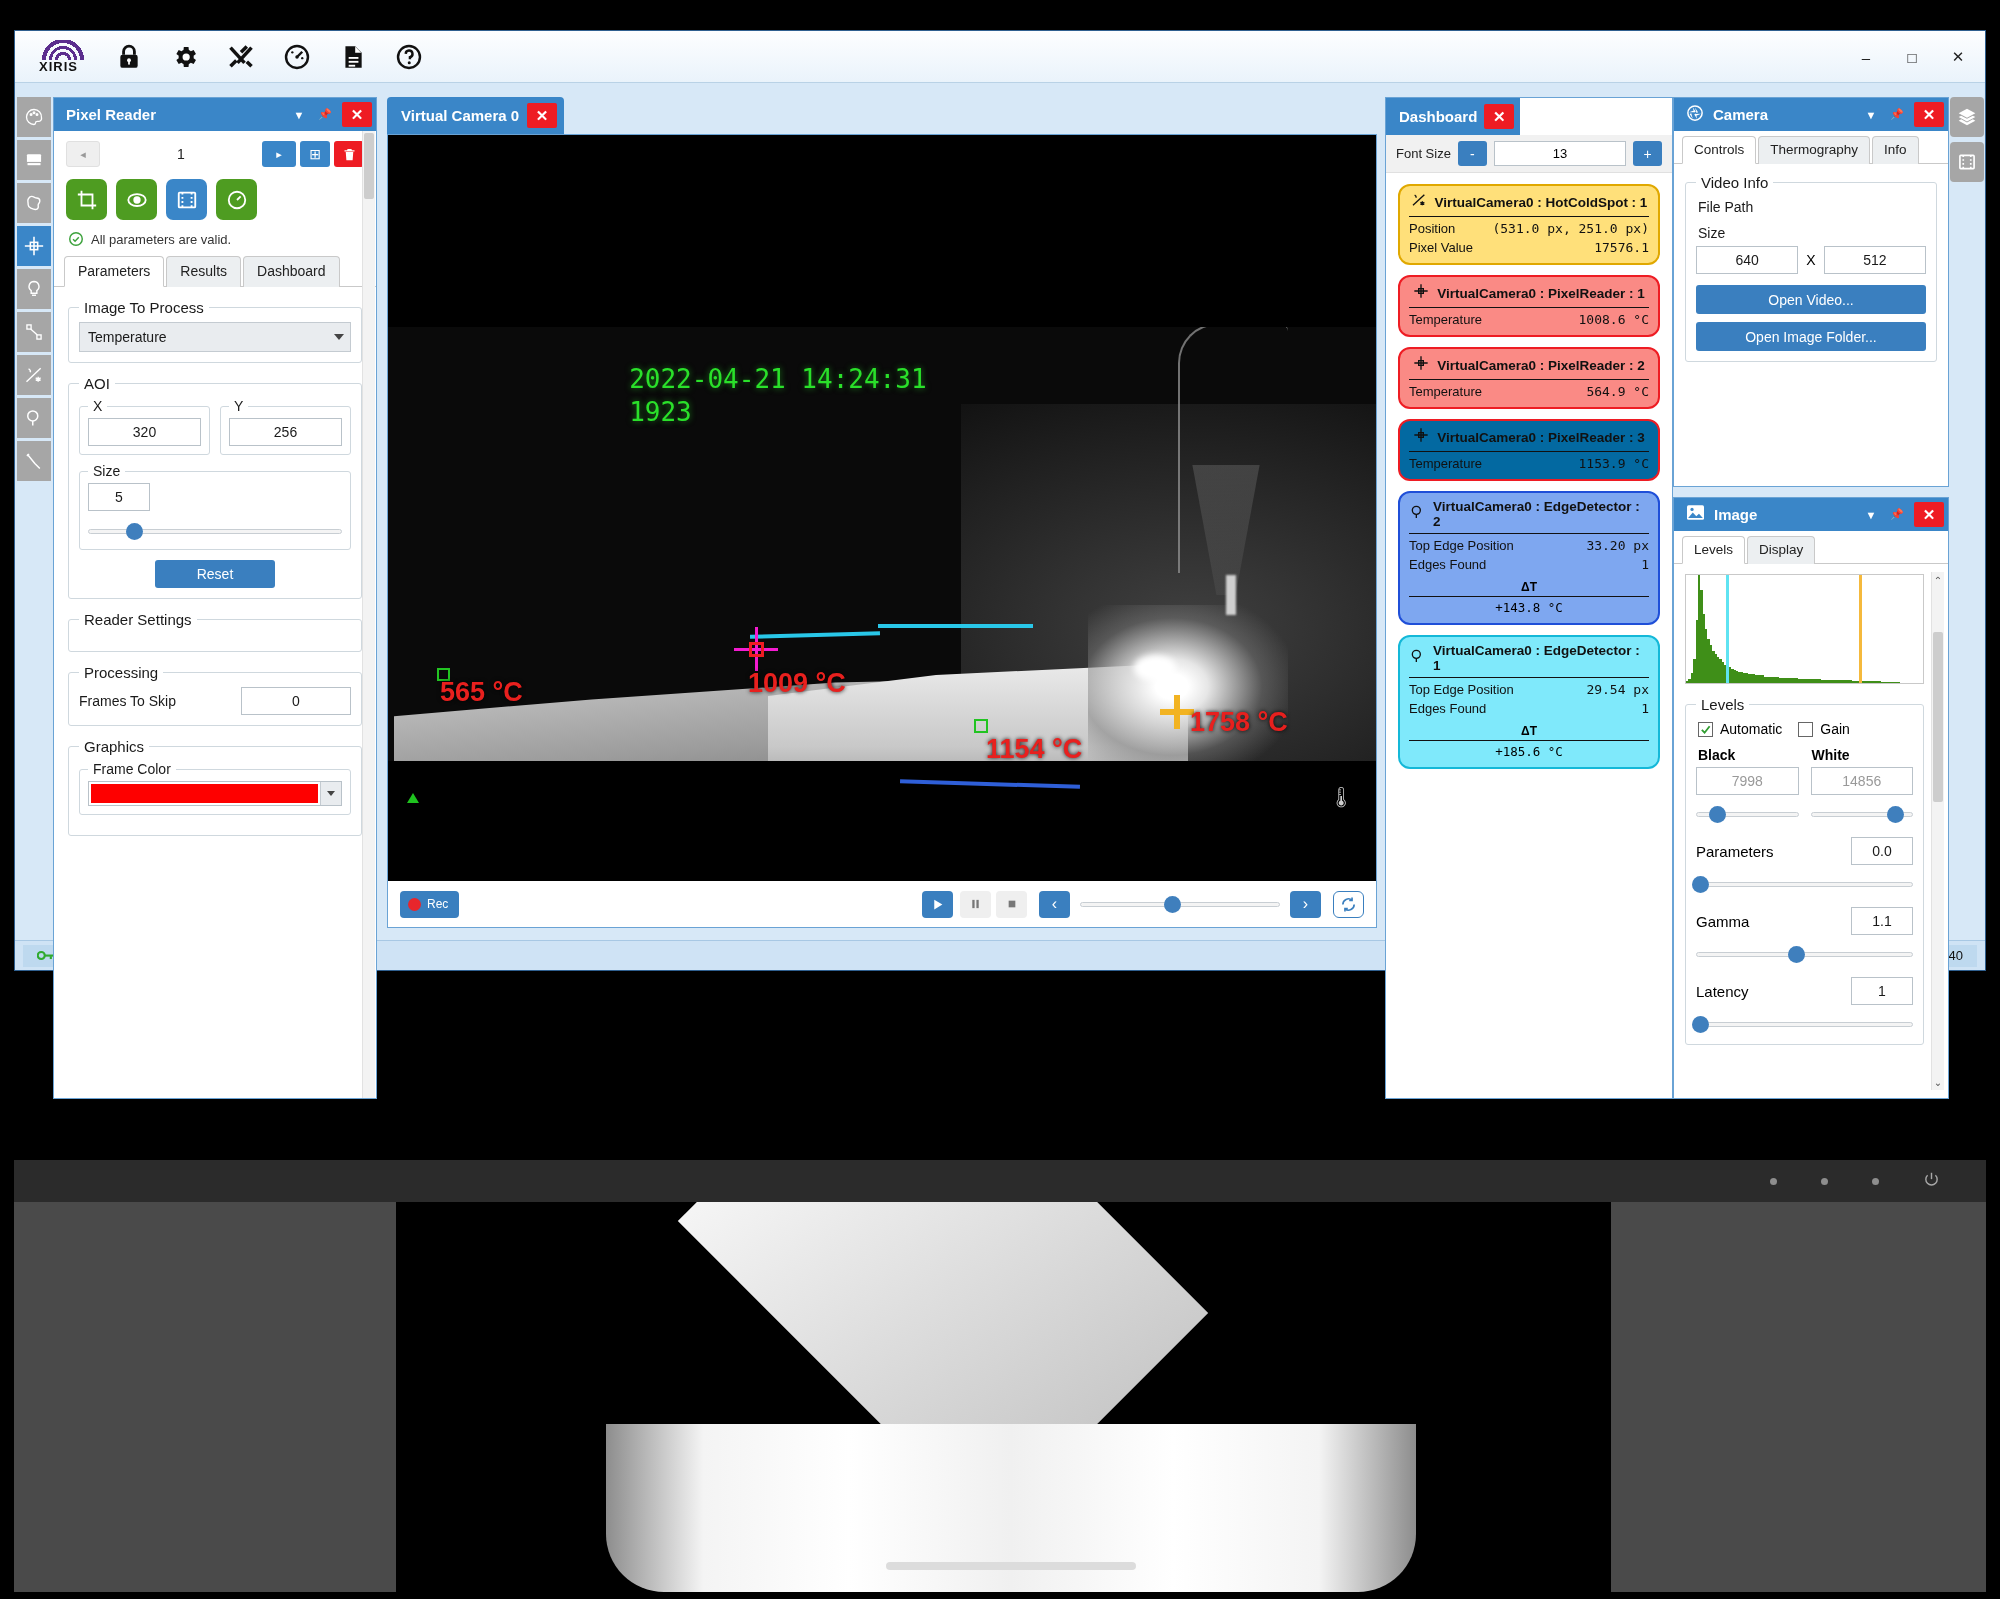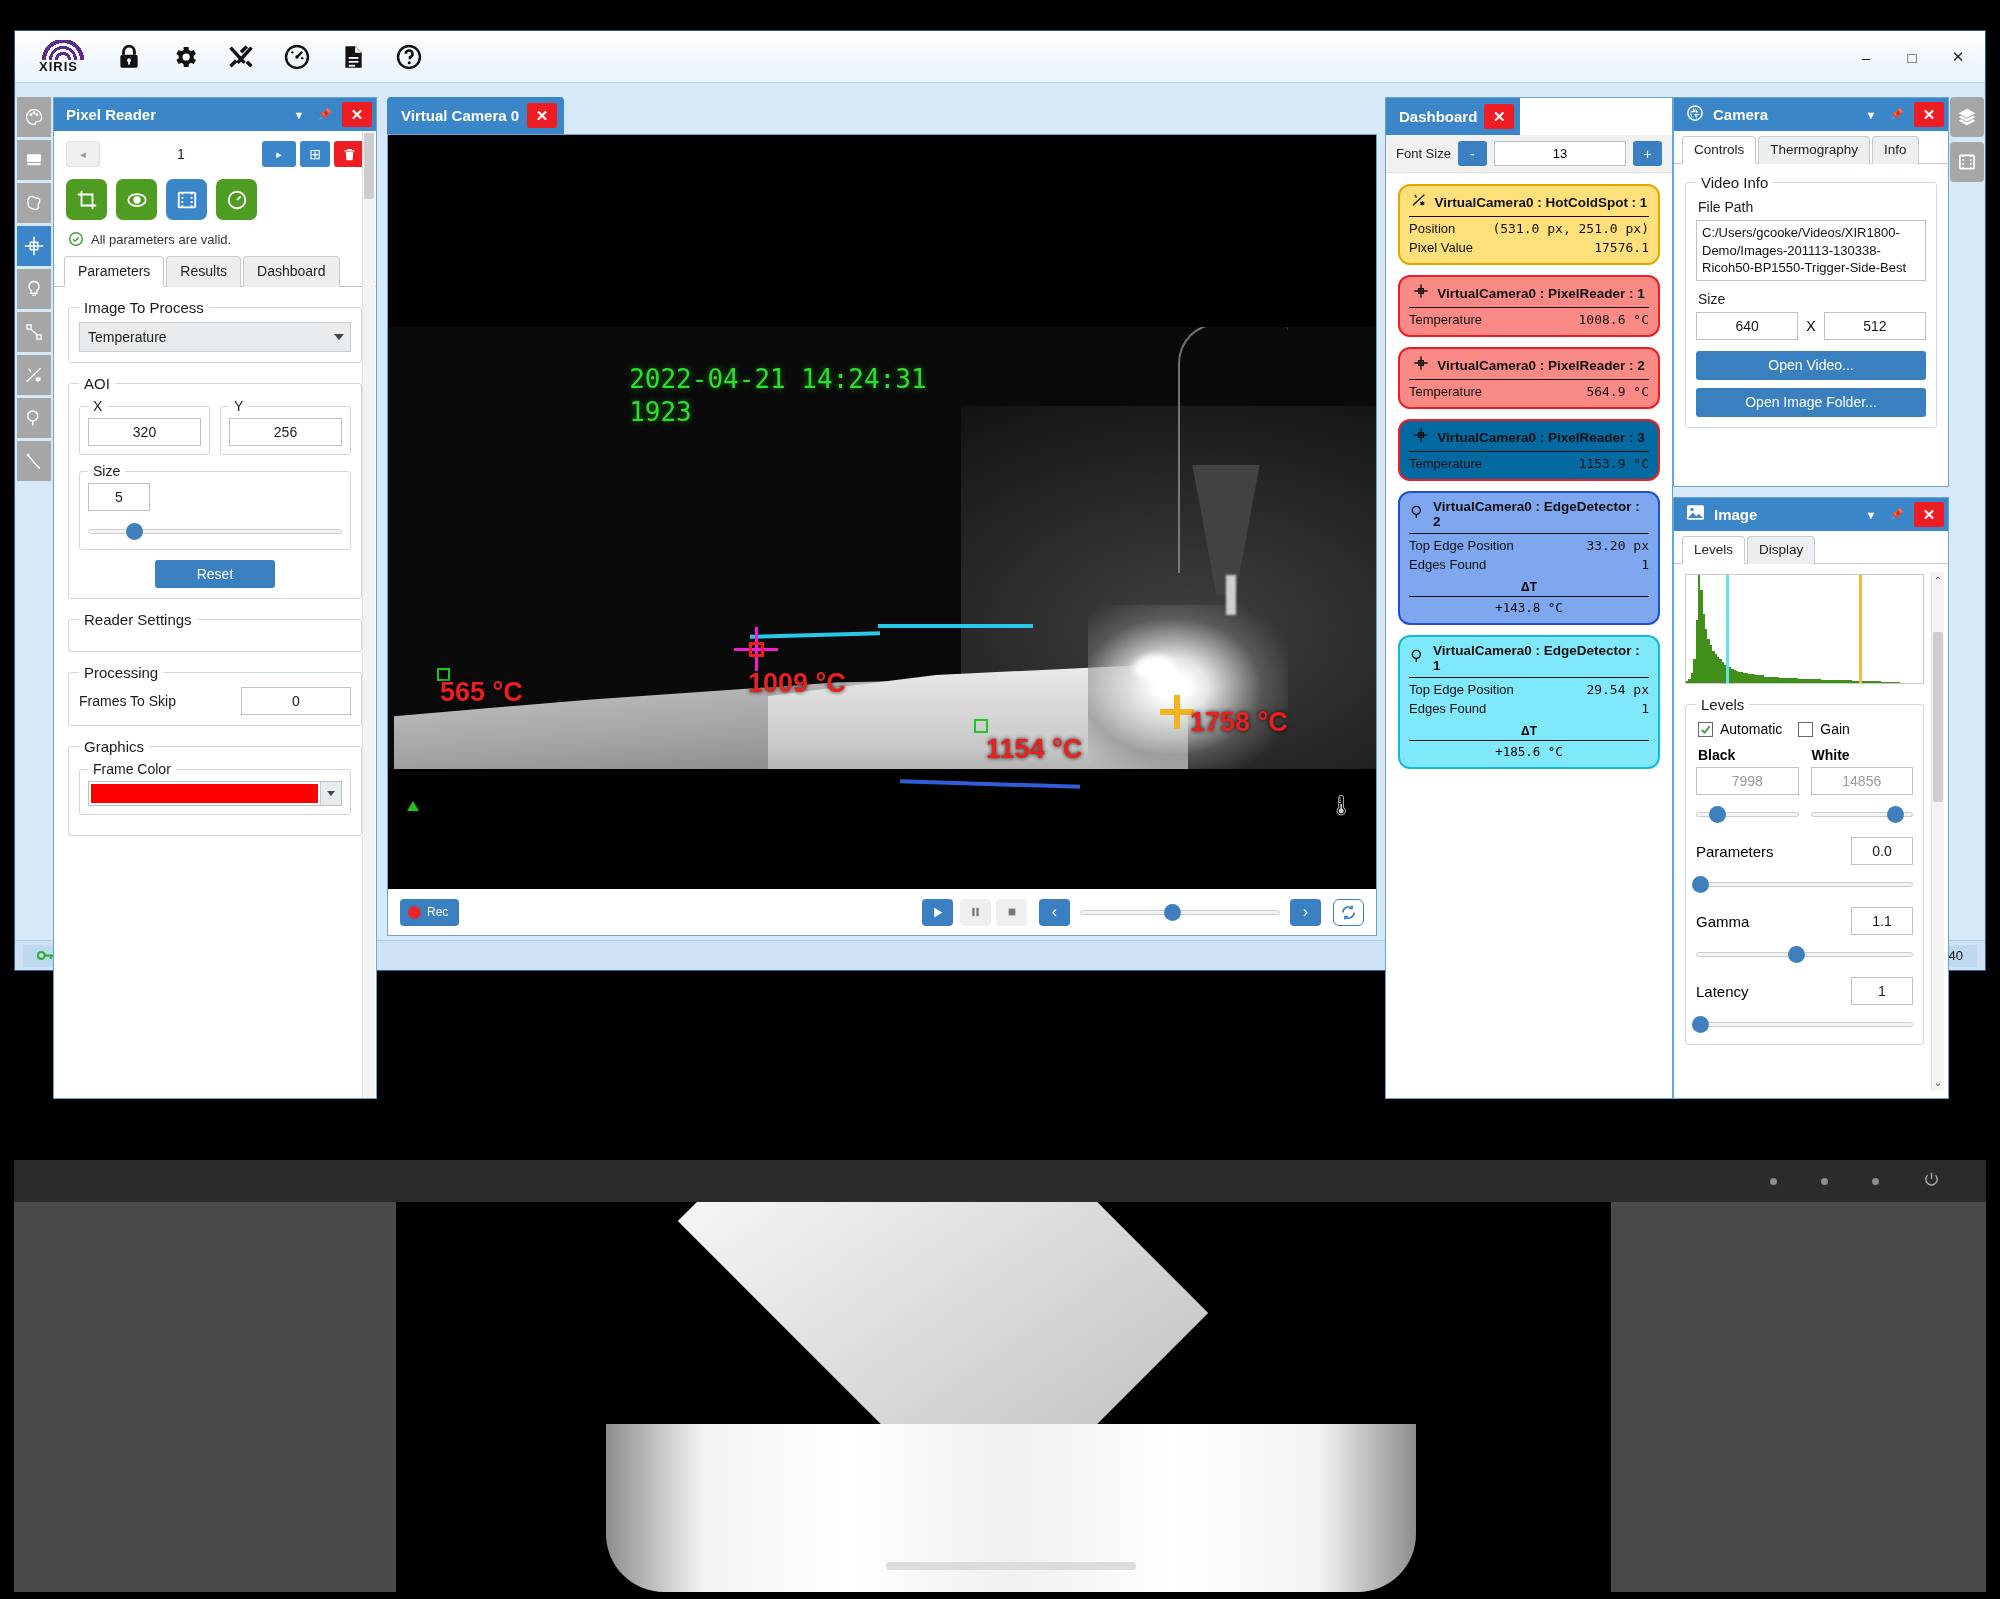--- a/index.html
+++ b/index.html
@@ -75,21 +75,21 @@
   .sknob{position:absolute;width:17px;height:17px;border-radius:50%;background:#3f7fbd;cursor:pointer;}
   .btnblue{background:#3a7fbf;color:#fff;border:none;border-radius:3px;height:28px;font-size:14px;
            font-family:"Liberation Sans",sans-serif;cursor:pointer;}
   .colorrow{height:25px;display:flex;border:1px solid #b9c2c9;background:#fff;}
   .colorswatch{flex:1;margin:2px;}
   .colordrop{width:21px;border-left:1px solid #c4cbd1;background:#e9ecef;display:flex;align-items:center;justify-content:center;}
   .vscroll{position:absolute;right:1px;top:0;bottom:0;width:13px;background:#f3f3f3;border-left:1px solid #e2e2e2;}
   .vscroll .thumb{position:absolute;left:1px;right:1px;top:2px;height:66px;background:#cdcdcd;border-radius:2px;}
 
   
-  .center{flex:1;display:flex;flex-direction:column;margin:0 0 4px 0;padding:14px 8px 0 10px;min-width:0;}
+  .center{flex:1;display:flex;flex-direction:column;margin:0 0 12px 0;padding:14px 8px 0 10px;min-width:0;}
   .vctabs{display:flex;flex-shrink:0;}
   .vctab{background:#3a86c8;display:flex;align-items:center;gap:8px;padding:6px 7px 6px 14px;border-radius:4px 4px 0 0;cursor:pointer;}
   .vctab .t{color:#fff;font-weight:bold;font-size:15px;}
   .vcwrap{flex:1;border:1px solid #6aa3d5;background:#fff;display:flex;flex-direction:column;min-height:0;}
   .vpbox{position:relative;flex:1;background:#000;min-height:0;overflow:hidden;}
   .vctrl{height:46px;background:#fff;display:flex;align-items:center;padding:0 12px;flex-shrink:0;}
   .recbtn{height:27px;background:#3a7fbf;border-radius:4px;display:flex;align-items:center;gap:6px;padding:0 11px 0 8px;cursor:pointer;}
   .recdot{width:13px;height:13px;border-radius:50%;background:#e8262c;}
   .recbtn span{color:#fff;font-size:12px;}
   .vbtn{width:31px;height:27px;border-radius:4px;background:#3a7fbf;color:#fff;display:flex;align-items:center;justify-content:center;cursor:pointer;}
@@ -668,21 +668,20 @@
           </div>
           <div class="rtabs">
             <div class="rtab sel">Controls</div>
             <div class="rtab">Thermography</div>
             <div class="rtab">Info</div>
           </div>
           <div class="rbody">
             <fieldset class="grp" style="margin-bottom:0;">
               <legend>Video Info</legend>
               <div style="font-size:14px;color:#1a1a1a;margin:2px 0 5px 2px;">File Path</div>
-              <div class="filepath">C:/Users/gcooke/Videos/XIR1800-Demo/Images-201113-130338-Ricoh50-BP1550-Trigger-Side-Best</div>
               <div style="font-size:14px;color:#1a1a1a;margin:10px 0 5px 2px;">Size</div>
               <div class="xrow">
                 <div class="txtin" style="flex:1;">640</div>
                 <span style="font-size:14px;">X</span>
                 <div class="txtin" style="flex:1;">512</div>
               </div>
               <button class="btnblue" style="width:100%;margin-top:11px;height:29px;">Open Video...</button>
               <button class="btnblue" style="width:100%;margin-top:8px;height:29px;">Open Image Folder...</button>
             </fieldset>
           </div>

